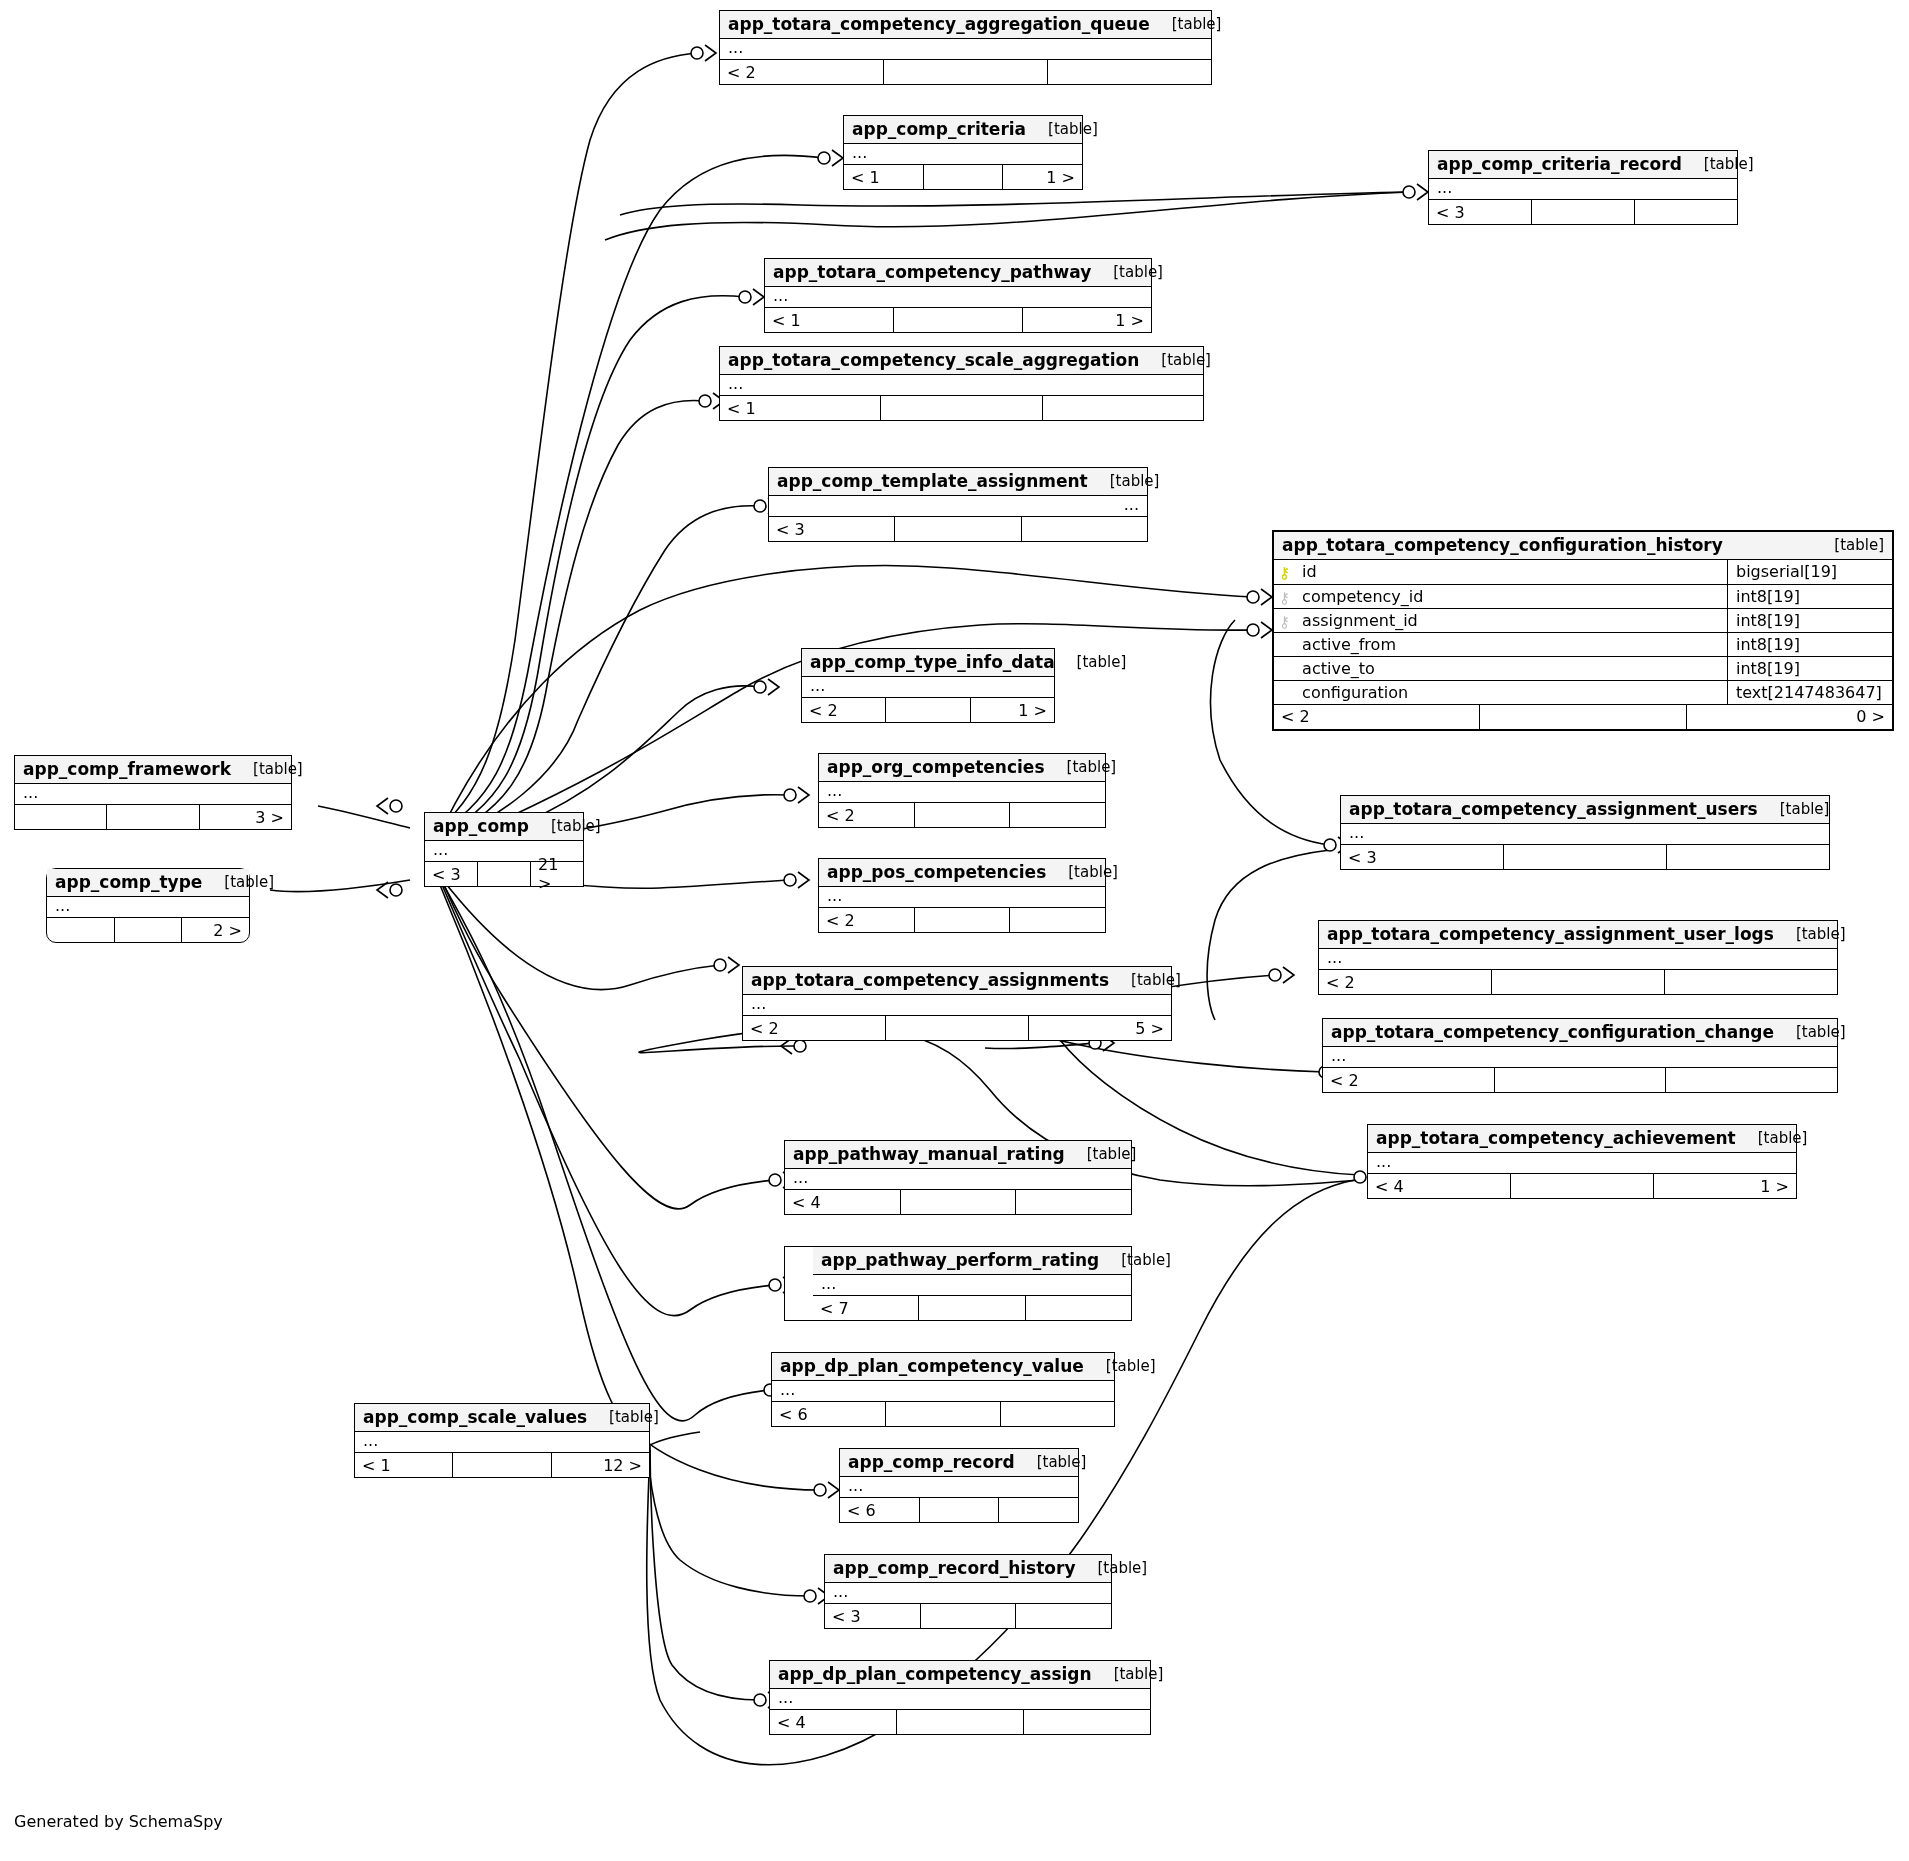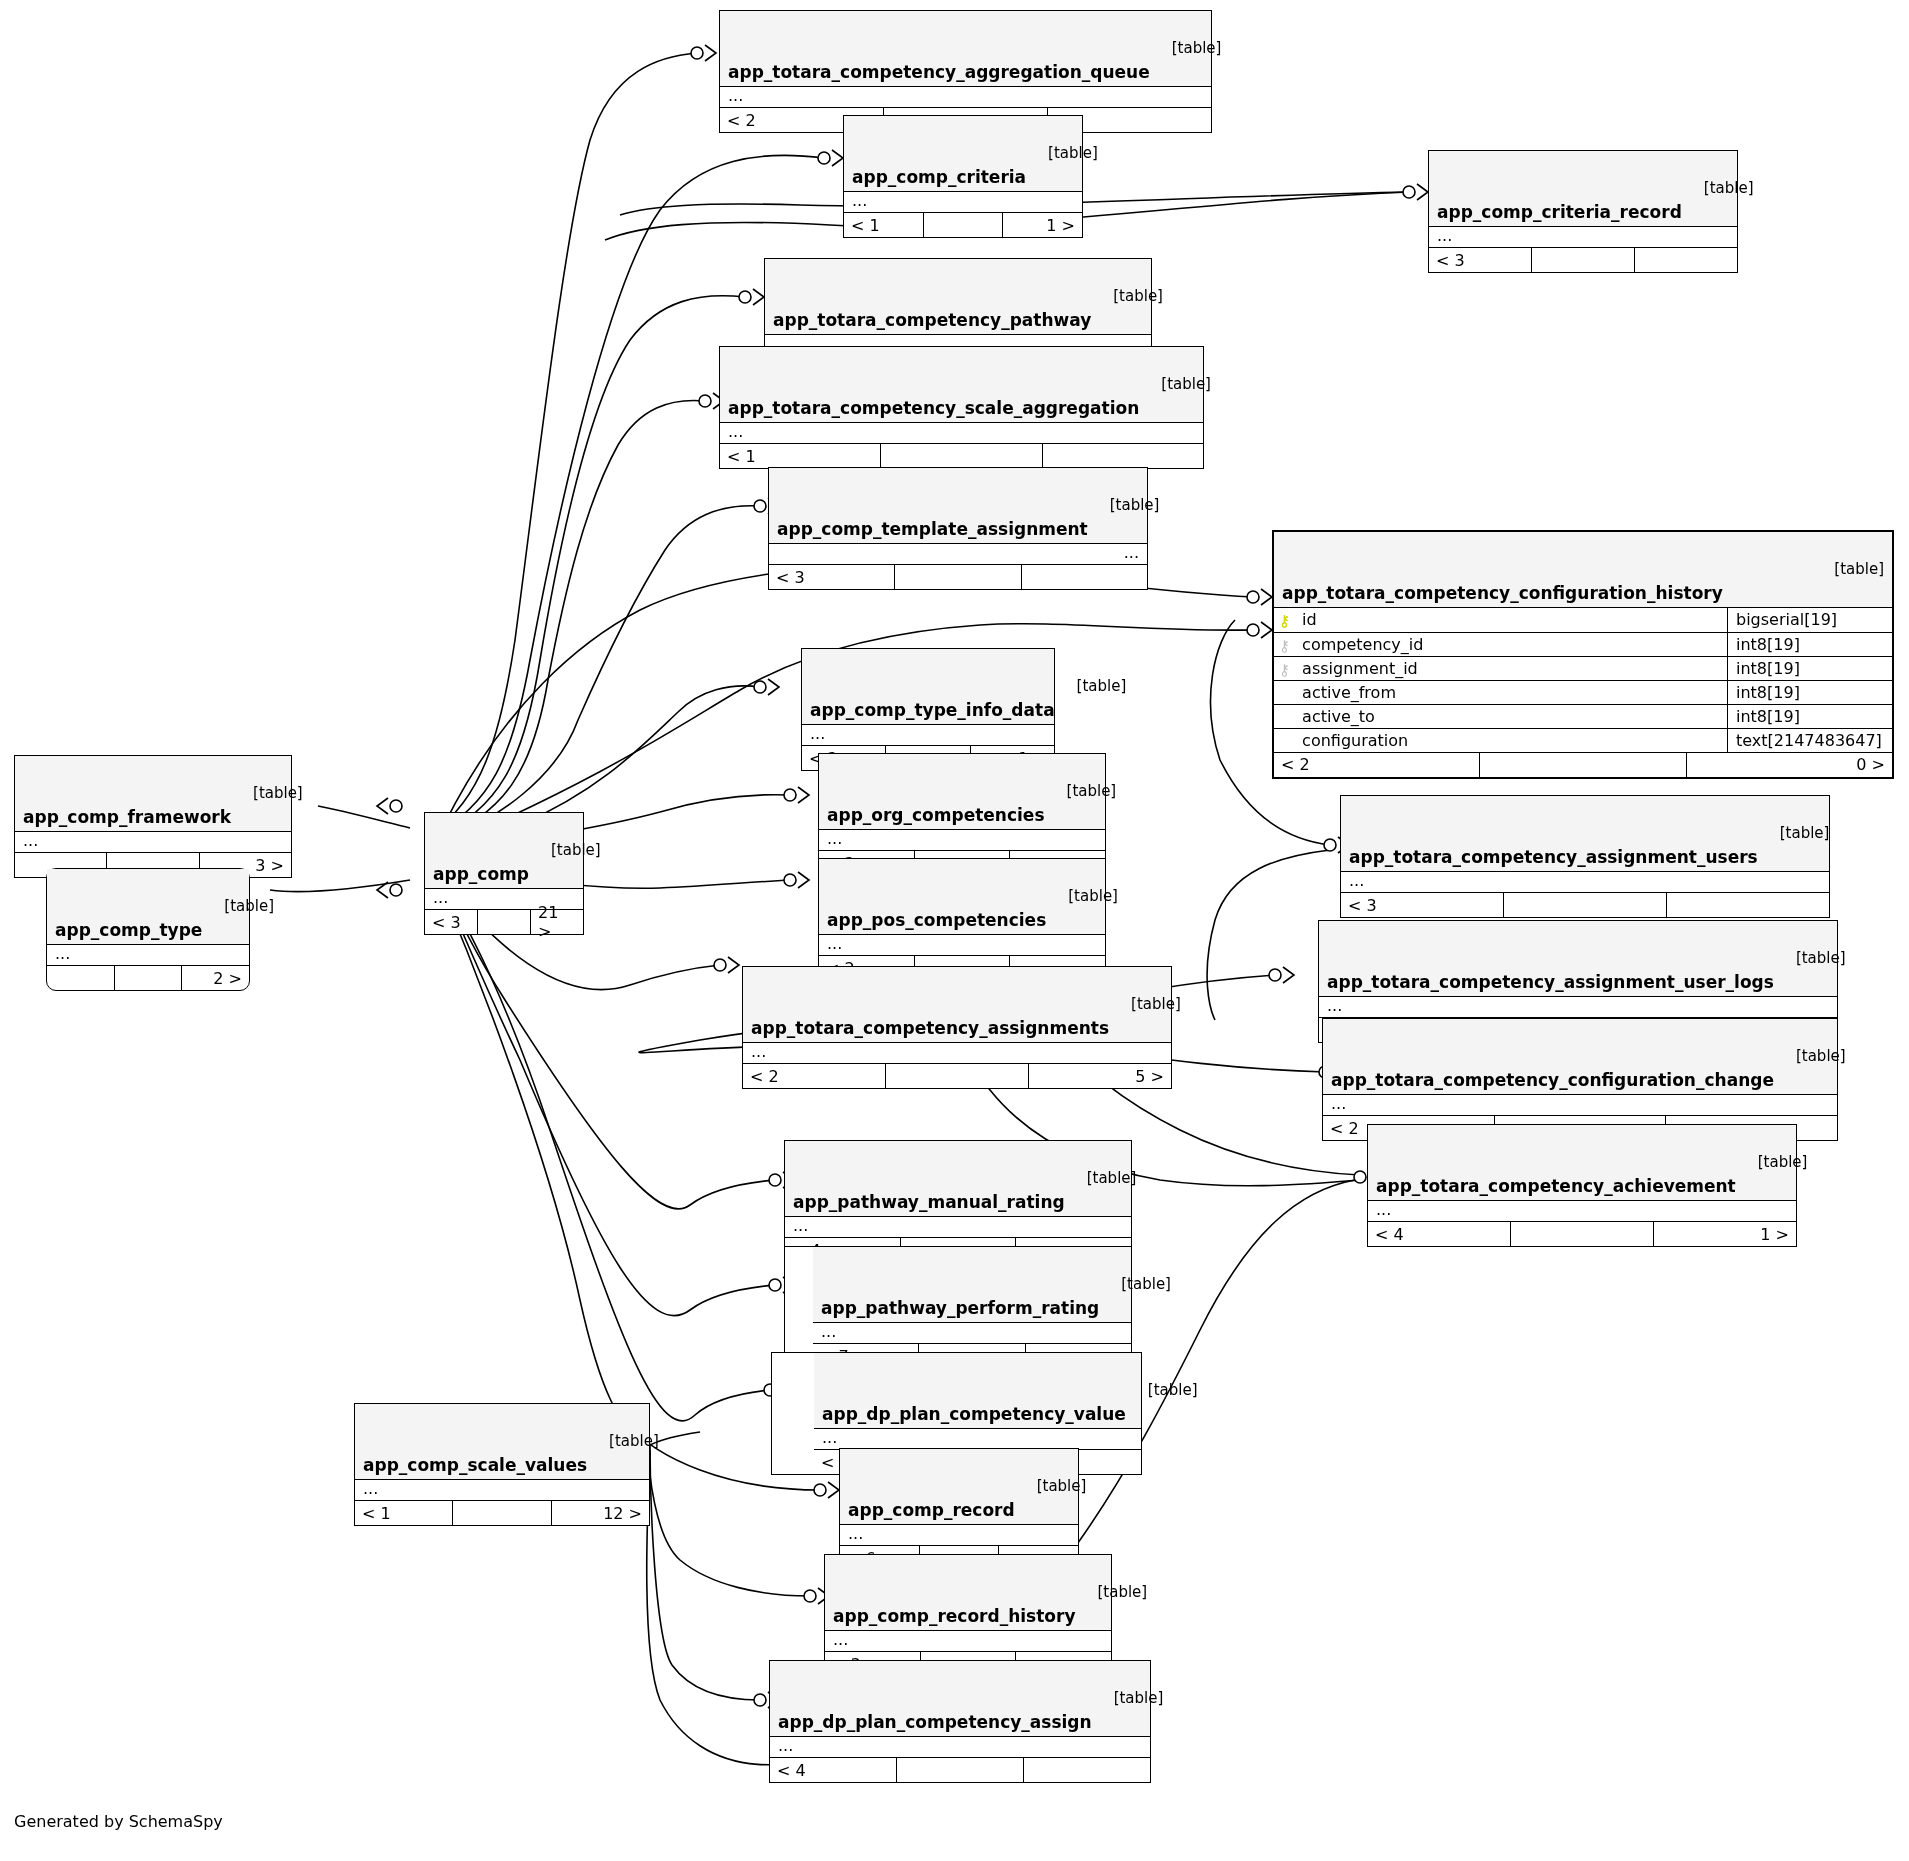--- a/index.html
+++ b/index.html
@@ -4,21 +4,21 @@
 <style>
   html,body{margin:0;padding:0;background:#ffffff;}
   body{width:1909px;height:1861px;position:relative;overflow:hidden;
        font-family:"DejaVu Sans","Liberation Sans",sans-serif;}
   #canvas{position:absolute;left:0;top:0;width:1909px;height:1861px;}
   svg.edges{position:absolute;left:0;top:0;width:1909px;height:1861px;pointer-events:none;}
   .table{position:absolute;border:1.5px solid #000;background:#fff;box-sizing:border-box;}
   .t-title{display:flex;align-items:center;justify-content:space-between;
            background:#f4f4f4;border-bottom:1.5px solid #000;
            padding:3px 8px 4px 8px;white-space:nowrap;}
-  .t-name{font-weight:bold;font-size:17px;color:#000;letter-spacing:0px;margin-top:48px;}
+  .t-name{font-weight:bold;font-size:17px;color:#000;letter-spacing:0px;}
   .t-tag{font-size:15px;color:#000;padding-left:22px;font-weight:normal;}
   .t-body{border-bottom:1.5px solid #000;}
   .t-ellipsis{font-size:16px;color:#000;padding:1px 8px 5px 8px;line-height:1.0;height:20px;box-sizing:border-box;}
   .t-foot{display:flex;height:24px;}
   .fc{flex:1 1 0;font-size:16px;color:#000;display:flex;align-items:center;
       padding:0 7px;box-sizing:border-box;}
   .fc.mid{border-left:1.5px solid #000;border-right:1.5px solid #000;}
   .fc.right{justify-content:flex-end;}
   
   .cols{width:100%;border-collapse:collapse;}
@@ -410,21 +410,21 @@
     <div class="t-body">
       <div class="t-ellipsis">...</div>
     </div>
     <div class="t-foot">
       <div class="fc">&lt; 7</div>
       <div class="fc mid"></div>
       <div class="fc right"></div>
     </div>
   </div>
 
-  <div class="table" style="left:771px;top:1352px;width:371px;padding-left:42px;">
+  <div class="table" style="left:771px;top:1352px;width:344px;">
     <div class="t-title">
       <span class="t-name">app_dp_plan_competency_value</span>
       <span class="t-tag">[table]</span>
     </div>
     <div class="t-body">
       <div class="t-ellipsis">...</div>
     </div>
     <div class="t-foot">
       <div class="fc">&lt; 6</div>
       <div class="fc mid"></div>

